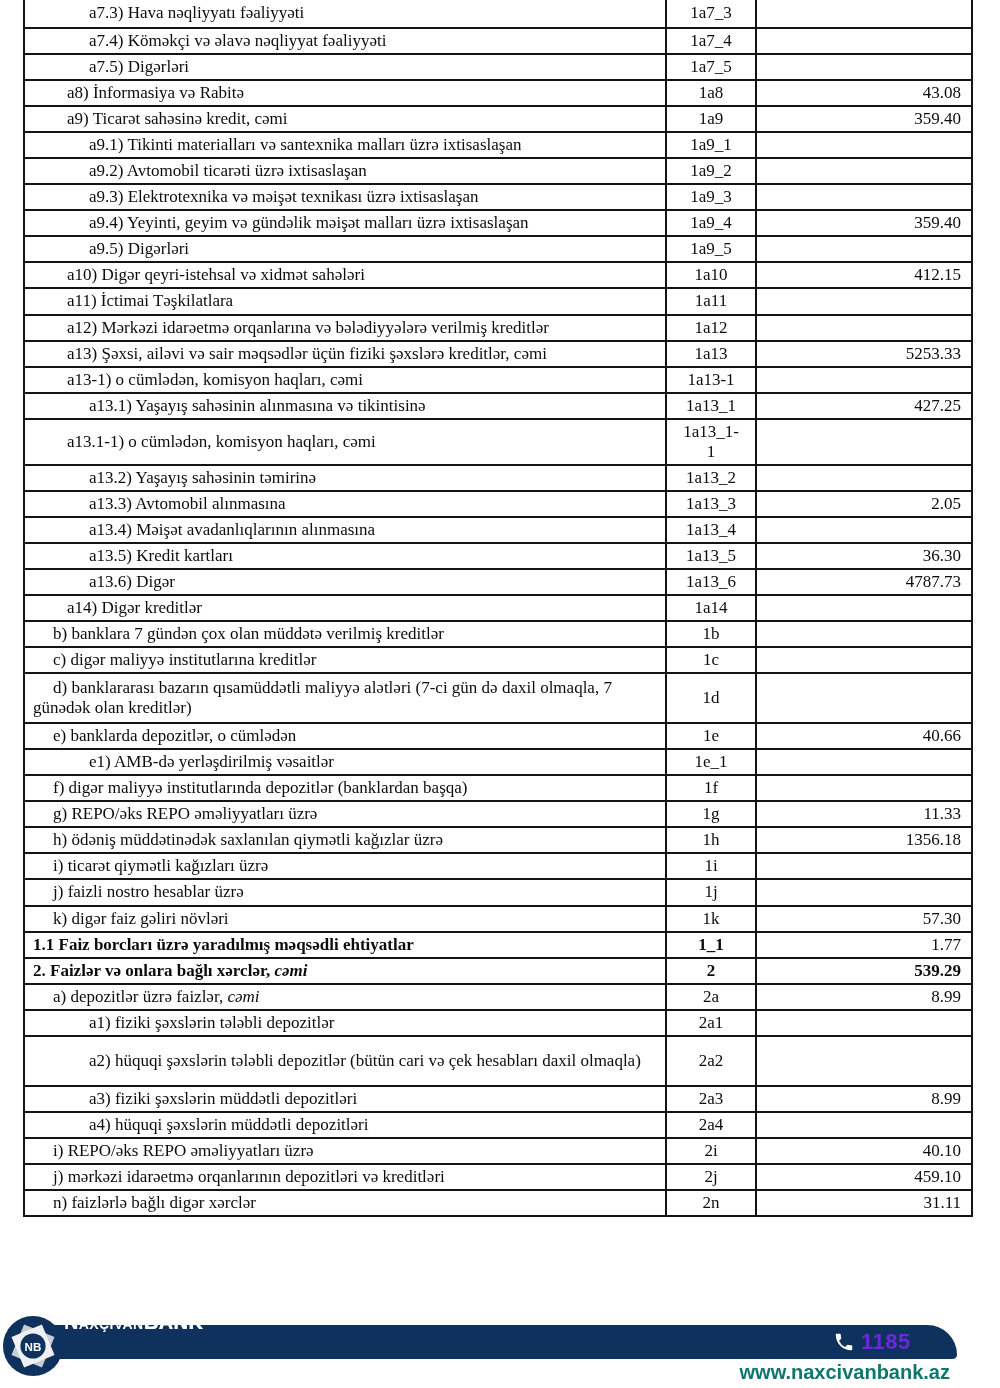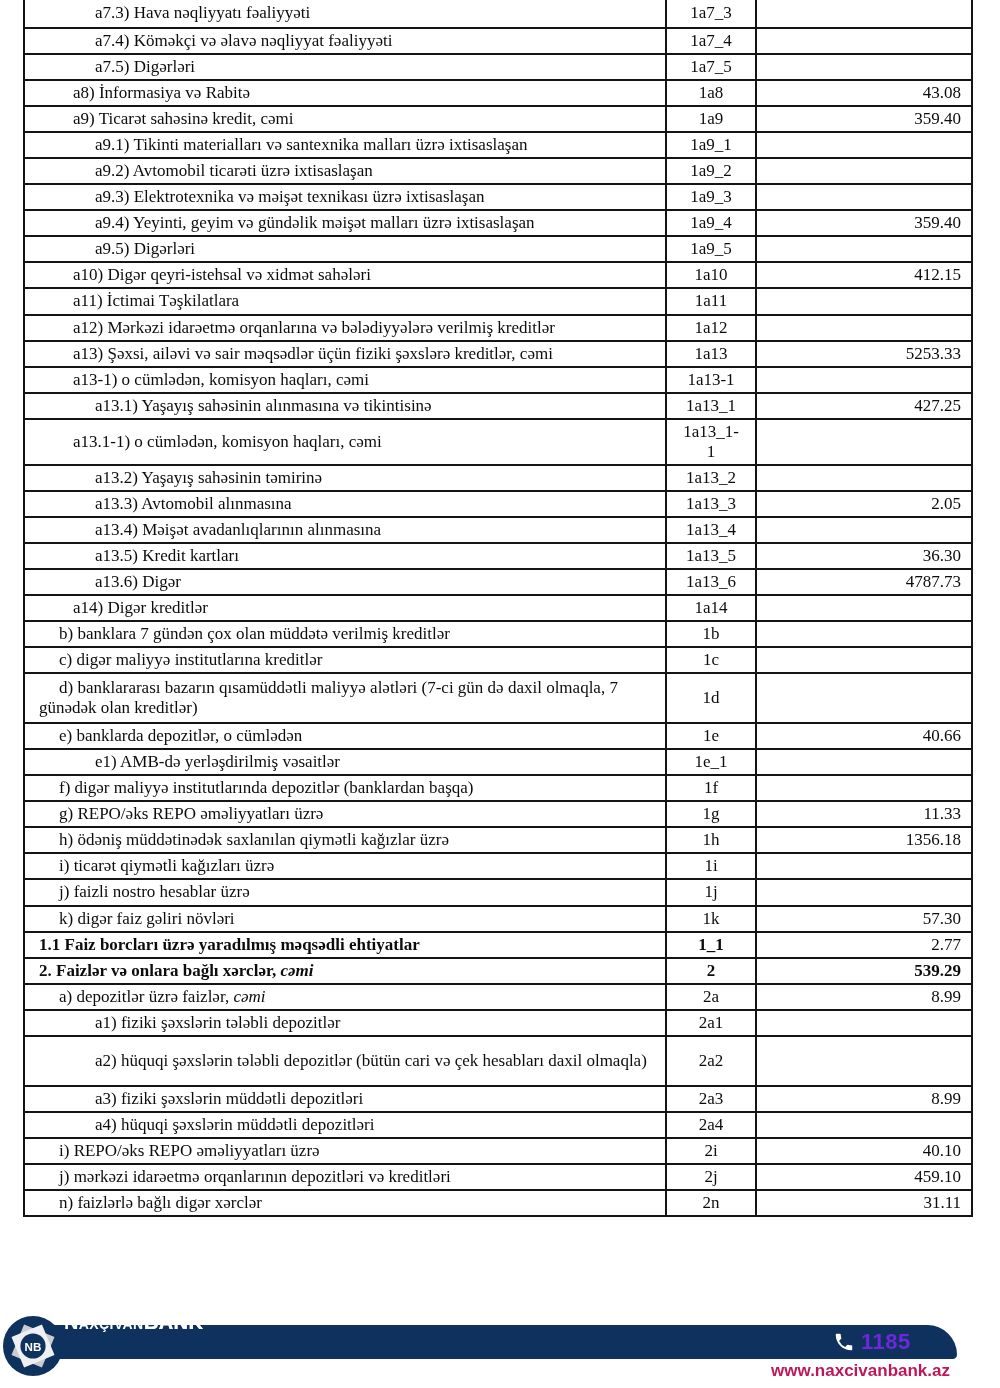--- a/index.html
+++ b/index.html
@@ -7,21 +7,21 @@
         font-family:"Liberation Serif","DejaVu Serif",serif;color:#0c0c0c;}
 
   
   table.report{position:absolute;left:23px;top:0;width:948px;border-collapse:collapse;table-layout:fixed;}
   table.report td{border:2px solid #141414;vertical-align:middle;font-size:17px;line-height:1.18;
                   overflow:hidden;}
   tr.row{height:26px;}
   tr.row.tall{height:50px;}
   tr.row.first{height:28px;}
   tr.row.first td{border-top:none;}
-  td.desc{padding:2px 14px;text-align:left;}
+  td.desc{padding:2px 8px;text-align:left;}
   td.code{text-align:center;padding:2px 16px;border-radius:10px;}
   td.val{text-align:right;padding:2px 10px;}
   .ind0 td.desc{text-indent:0px;}
   .ind1 td.desc{text-indent:20px;}
   .ind2 td.desc{text-indent:34px;}
   .ind3 td.desc{text-indent:56px;}
   .desc-em{font-style:italic;}
   tr.bold td.desc,tr.bold td.code{font-weight:700;}
   tr.bold .desc-em{font-weight:700;}
   tr.bold-val td.val{font-weight:700;}
@@ -31,22 +31,22 @@
               background:#0f315e;border-radius:0 34px 5px 0;}
   .logo-badge{position:absolute;left:2px;top:1315px;width:62px;height:62px;}
   .wordmark{position:absolute;left:64px;top:1305px;height:34px;line-height:34px;color:#ffffff;
             font-family:"Liberation Sans","DejaVu Sans",sans-serif;white-space:nowrap;}
   .wm-left{font-variant:small-caps;font-weight:700;font-size:20px;letter-spacing:.4px;}
   .wm-right{font-weight:700;font-size:20px;letter-spacing:.4px;text-shadow:.5px 0 0 #fff;}
   .phone-block{position:absolute;left:833px;top:1325px;height:34px;display:flex;align-items:center;gap:6px;}
   .phone-number{color:#6d28d9;font-family:"Liberation Sans","DejaVu Sans",sans-serif;
                 font-weight:700;font-size:22px;letter-spacing:.5px;}
   .site{position:absolute;left:0;right:50px;top:1361px;text-align:right;
-        font-family:"Liberation Sans","DejaVu Sans",sans-serif;font-weight:700;font-size:17px;
-        color:#be185d;}
+        font-family:"Liberation Sans","DejaVu Sans",sans-serif;font-weight:700;font-size:20px;
+        color:#0f766e;}
 </style>
 </head>
 <body>
 
 <div class="page">
 
   <table class="report">
     <colgroup>
       <col style="width:642px">
         <col style="width:90px">
@@ -219,21 +219,21 @@
       <td class="val"></td>
     </tr>
         <tr class="row ind1">
       <td class="desc"><span class="desc-text">k) digər faiz gəliri növləri</span><span class="desc-em"></span></td>
       <td class="code">1k</td>
       <td class="val">57.30</td>
     </tr>
         <tr class="row ind0 bold">
       <td class="desc"><span class="desc-text">1.1 Faiz borcları üzrə yaradılmış məqsədli ehtiyatlar</span><span class="desc-em"></span></td>
       <td class="code">1_1</td>
-      <td class="val">2.77</td>
+      <td class="val">1.77</td>
     </tr>
         <tr class="row ind0 bold bold-val">
       <td class="desc"><span class="desc-text">2. Faizlər və onlara bağlı xərclər, </span><span class="desc-em">cəmi</span></td>
       <td class="code">2</td>
       <td class="val">539.29</td>
     </tr>
         <tr class="row ind1">
       <td class="desc"><span class="desc-text">a) depozitlər üzrə faizlər, </span><span class="desc-em">cəmi</span></td>
       <td class="code">2a</td>
       <td class="val">8.99</td>

